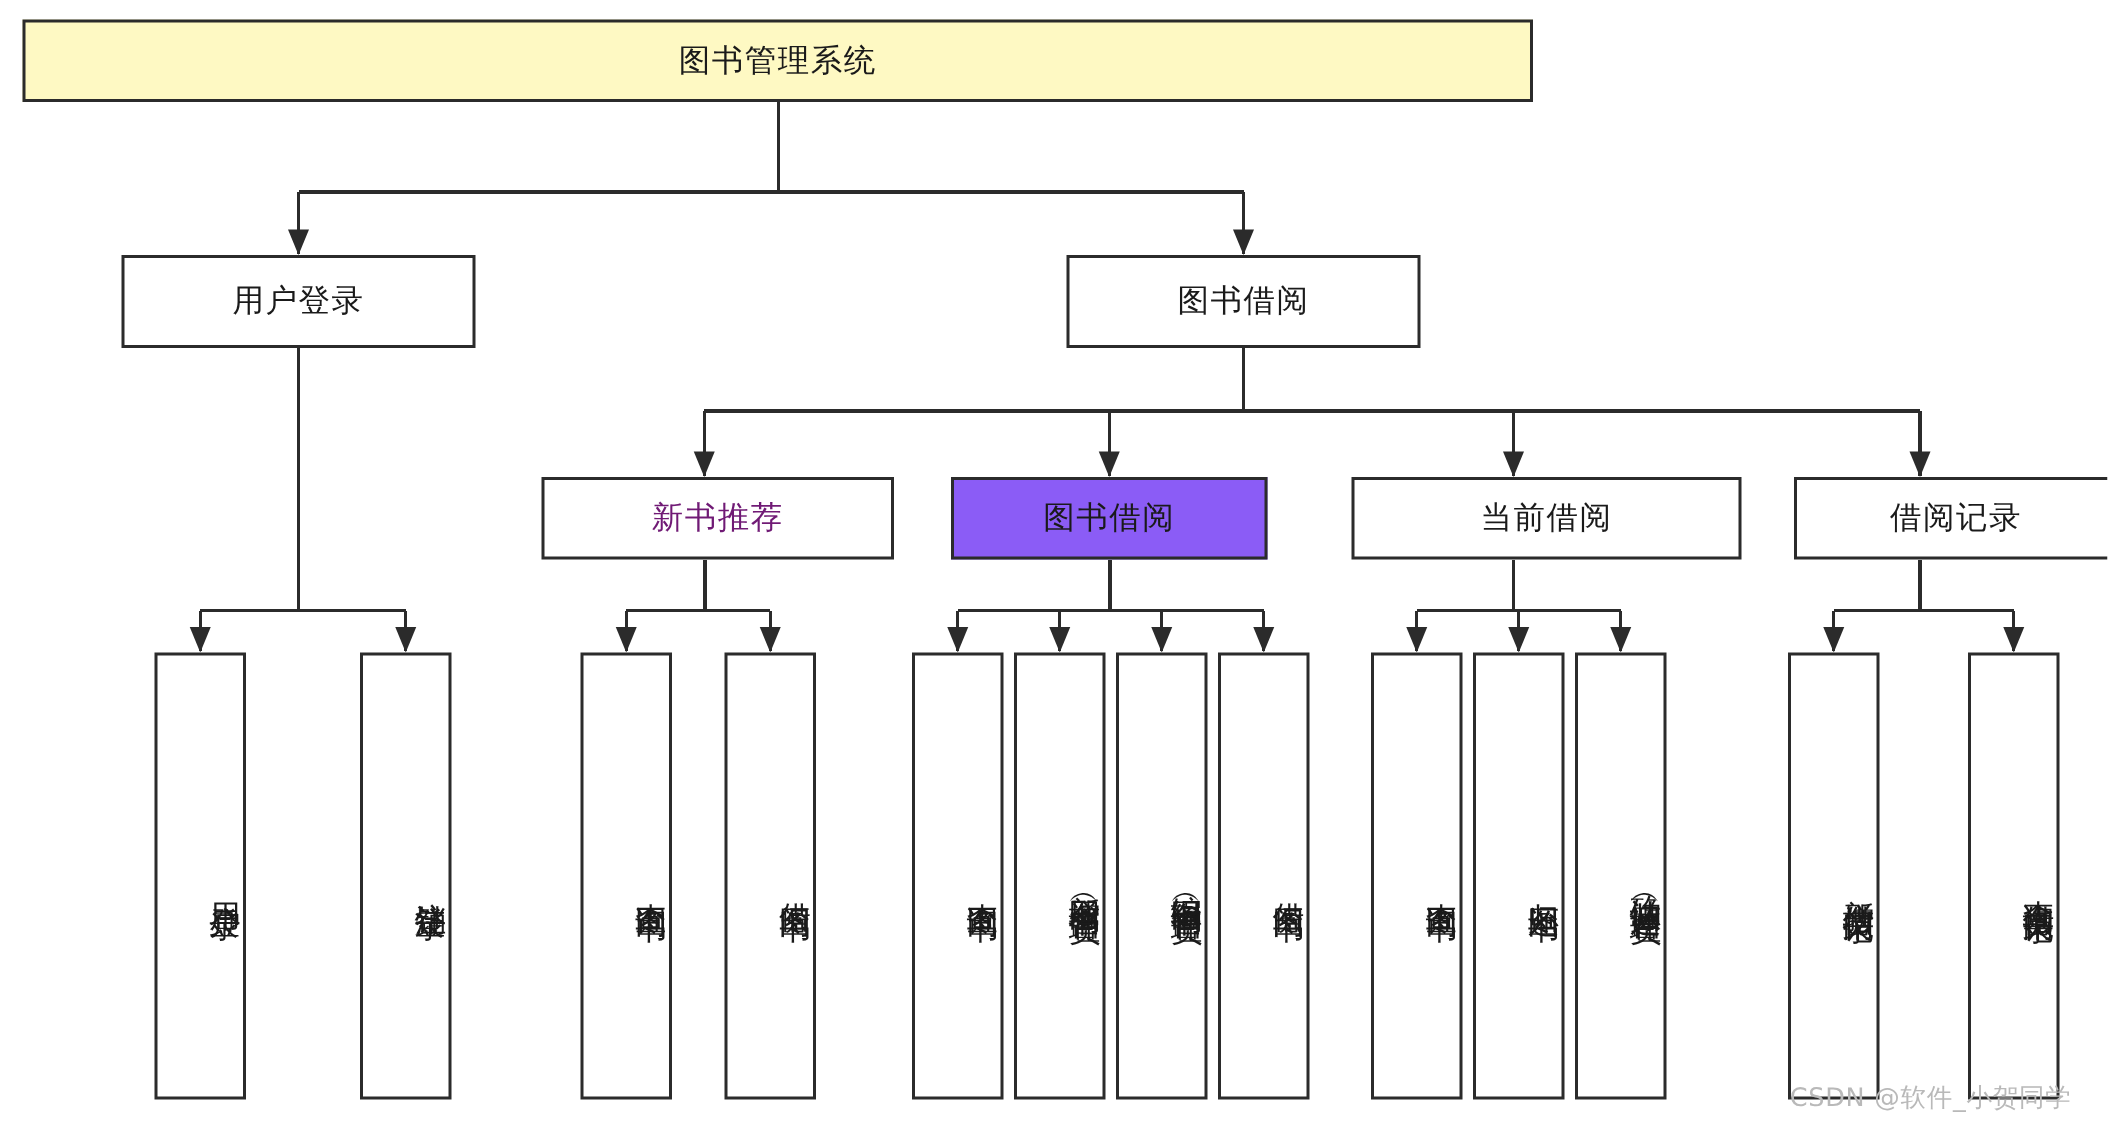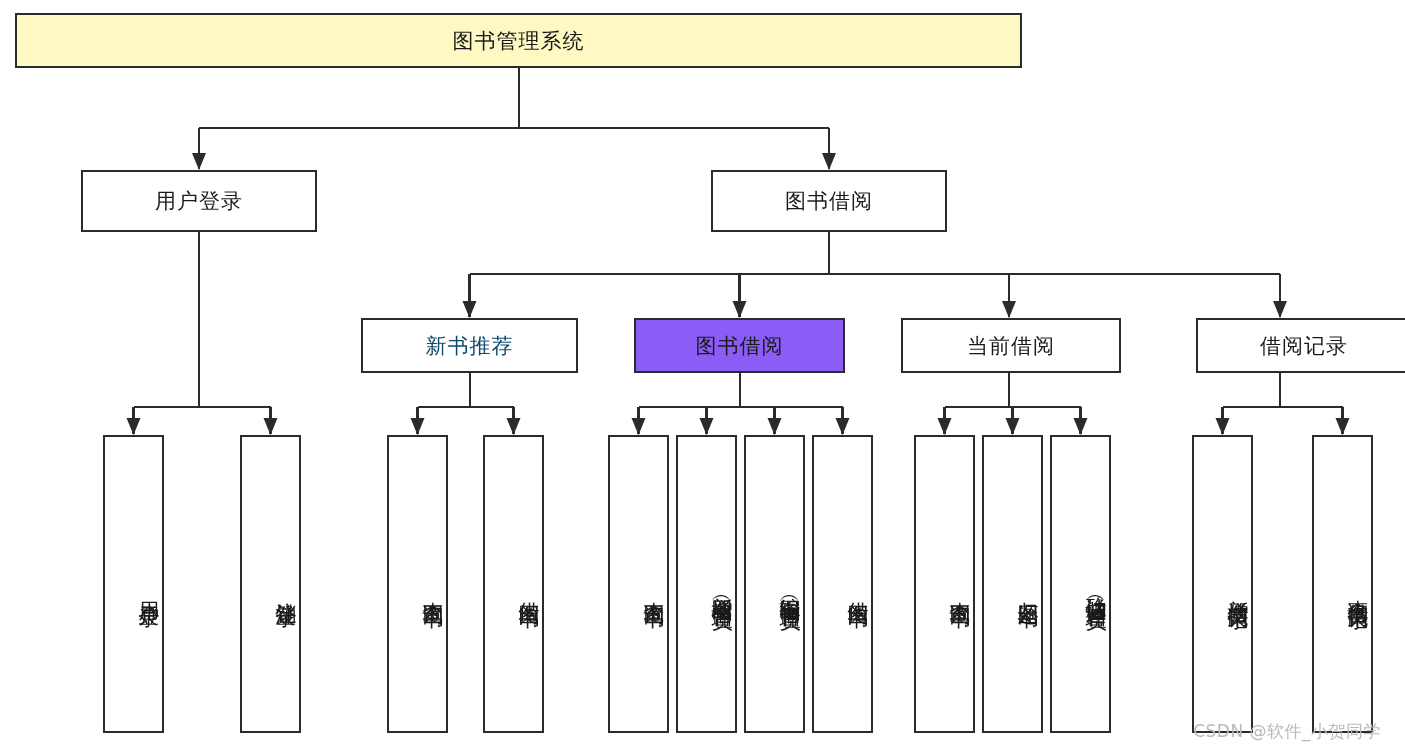--- a/index.html
+++ b/index.html
@@ -133,27 +133,27 @@
 
   <div class="node horizontal" style="left: 15px; top: 13px; width: 1007px; height: 55px; border-color: rgb(43, 43, 43); background: #fef9c3; color: rgb(26, 26, 26);">
       <span class="node-label">图书管理系统</span>
     </div>
     <div class="node horizontal" style="left: 81px; top: 170px; width: 236px; height: 62px; border-color: rgb(43, 43, 43); background: rgb(255, 255, 255); color: rgb(26, 26, 26);">
       <span class="node-label">用户登录</span>
     </div>
     <div class="node horizontal" style="left: 711px; top: 170px; width: 236px; height: 62px; border-color: rgb(43, 43, 43); background: rgb(255, 255, 255); color: rgb(26, 26, 26);">
       <span class="node-label">图书借阅</span>
     </div>
-    <div class="node horizontal" style="left: 361px; top: 318px; width: 217px; height: 55px; border-color: rgb(43, 43, 43); background: rgb(255, 255, 255); color: #0c4a6e;">
+    <div class="node horizontal" style="left: 361px; top: 318px; width: 235px; height: 55px; border-color: rgb(43, 43, 43); background: rgb(255, 255, 255); color: #701a75;">
       <span class="node-label">新书推荐</span>
     </div>
     <div class="node horizontal" style="left: 634px; top: 318px; width: 211px; height: 55px; border-color: rgb(43, 43, 43); background: #8b5cf6; color: rgb(26, 26, 26);">
       <span class="node-label">图书借阅</span>
     </div>
-    <div class="node horizontal" style="left: 901px; top: 318px; width: 220px; height: 55px; border-color: rgb(43, 43, 43); background: rgb(255, 255, 255); color: rgb(26, 26, 26);">
+    <div class="node horizontal" style="left: 901px; top: 318px; width: 260px; height: 55px; border-color: rgb(43, 43, 43); background: rgb(255, 255, 255); color: rgb(26, 26, 26);">
       <span class="node-label">当前借阅</span>
     </div>
     <div class="node horizontal" style="left: 1196px; top: 318px; width: 216px; height: 55px; border-color: rgb(43, 43, 43); background: rgb(255, 255, 255); color: rgb(26, 26, 26);">
       <span class="node-label">借阅记录</span>
     </div>
     <div class="node vertical" style="left: 103px; top: 435px; width: 61px; height: 298px; border-color: rgb(43, 43, 43); background: rgb(255, 255, 255); color: rgb(26, 26, 26);">
       <span class="node-label">用户登录</span>
     </div>
     <div class="node vertical" style="left: 240px; top: 435px; width: 61px; height: 298px; border-color: rgb(43, 43, 43); background: rgb(255, 255, 255); color: rgb(26, 26, 26);">
       <span class="node-label">注销登录</span>

